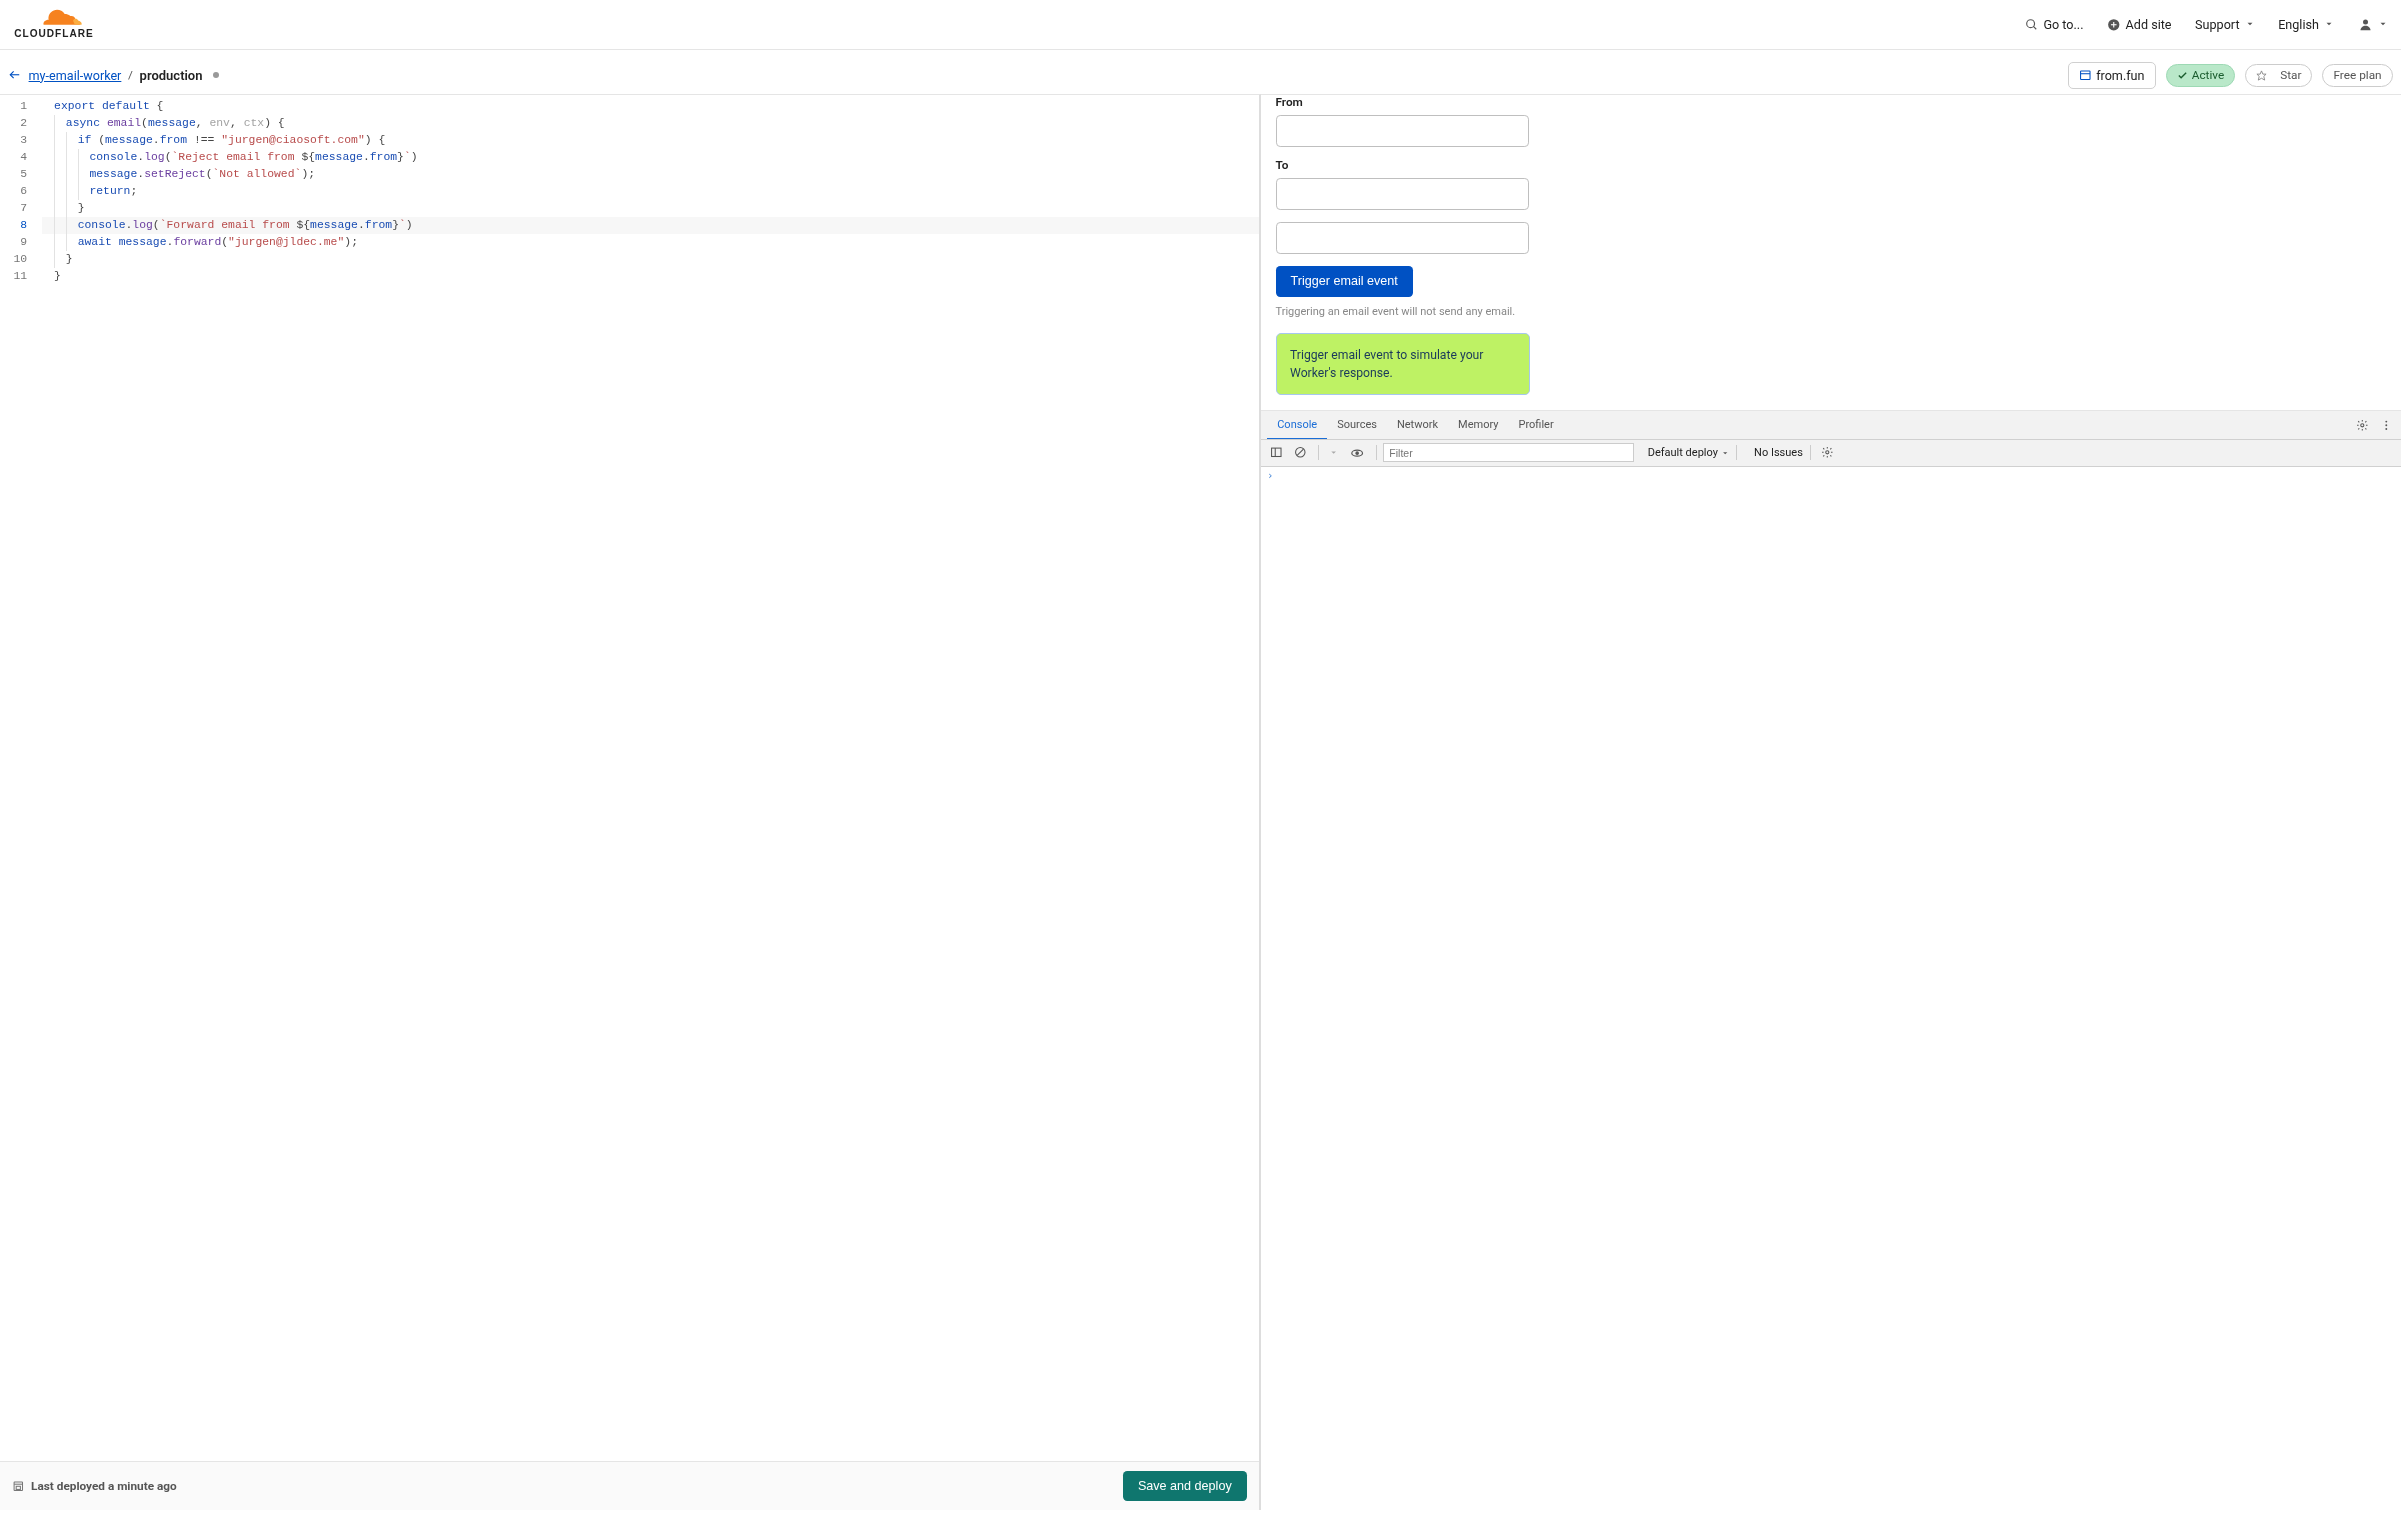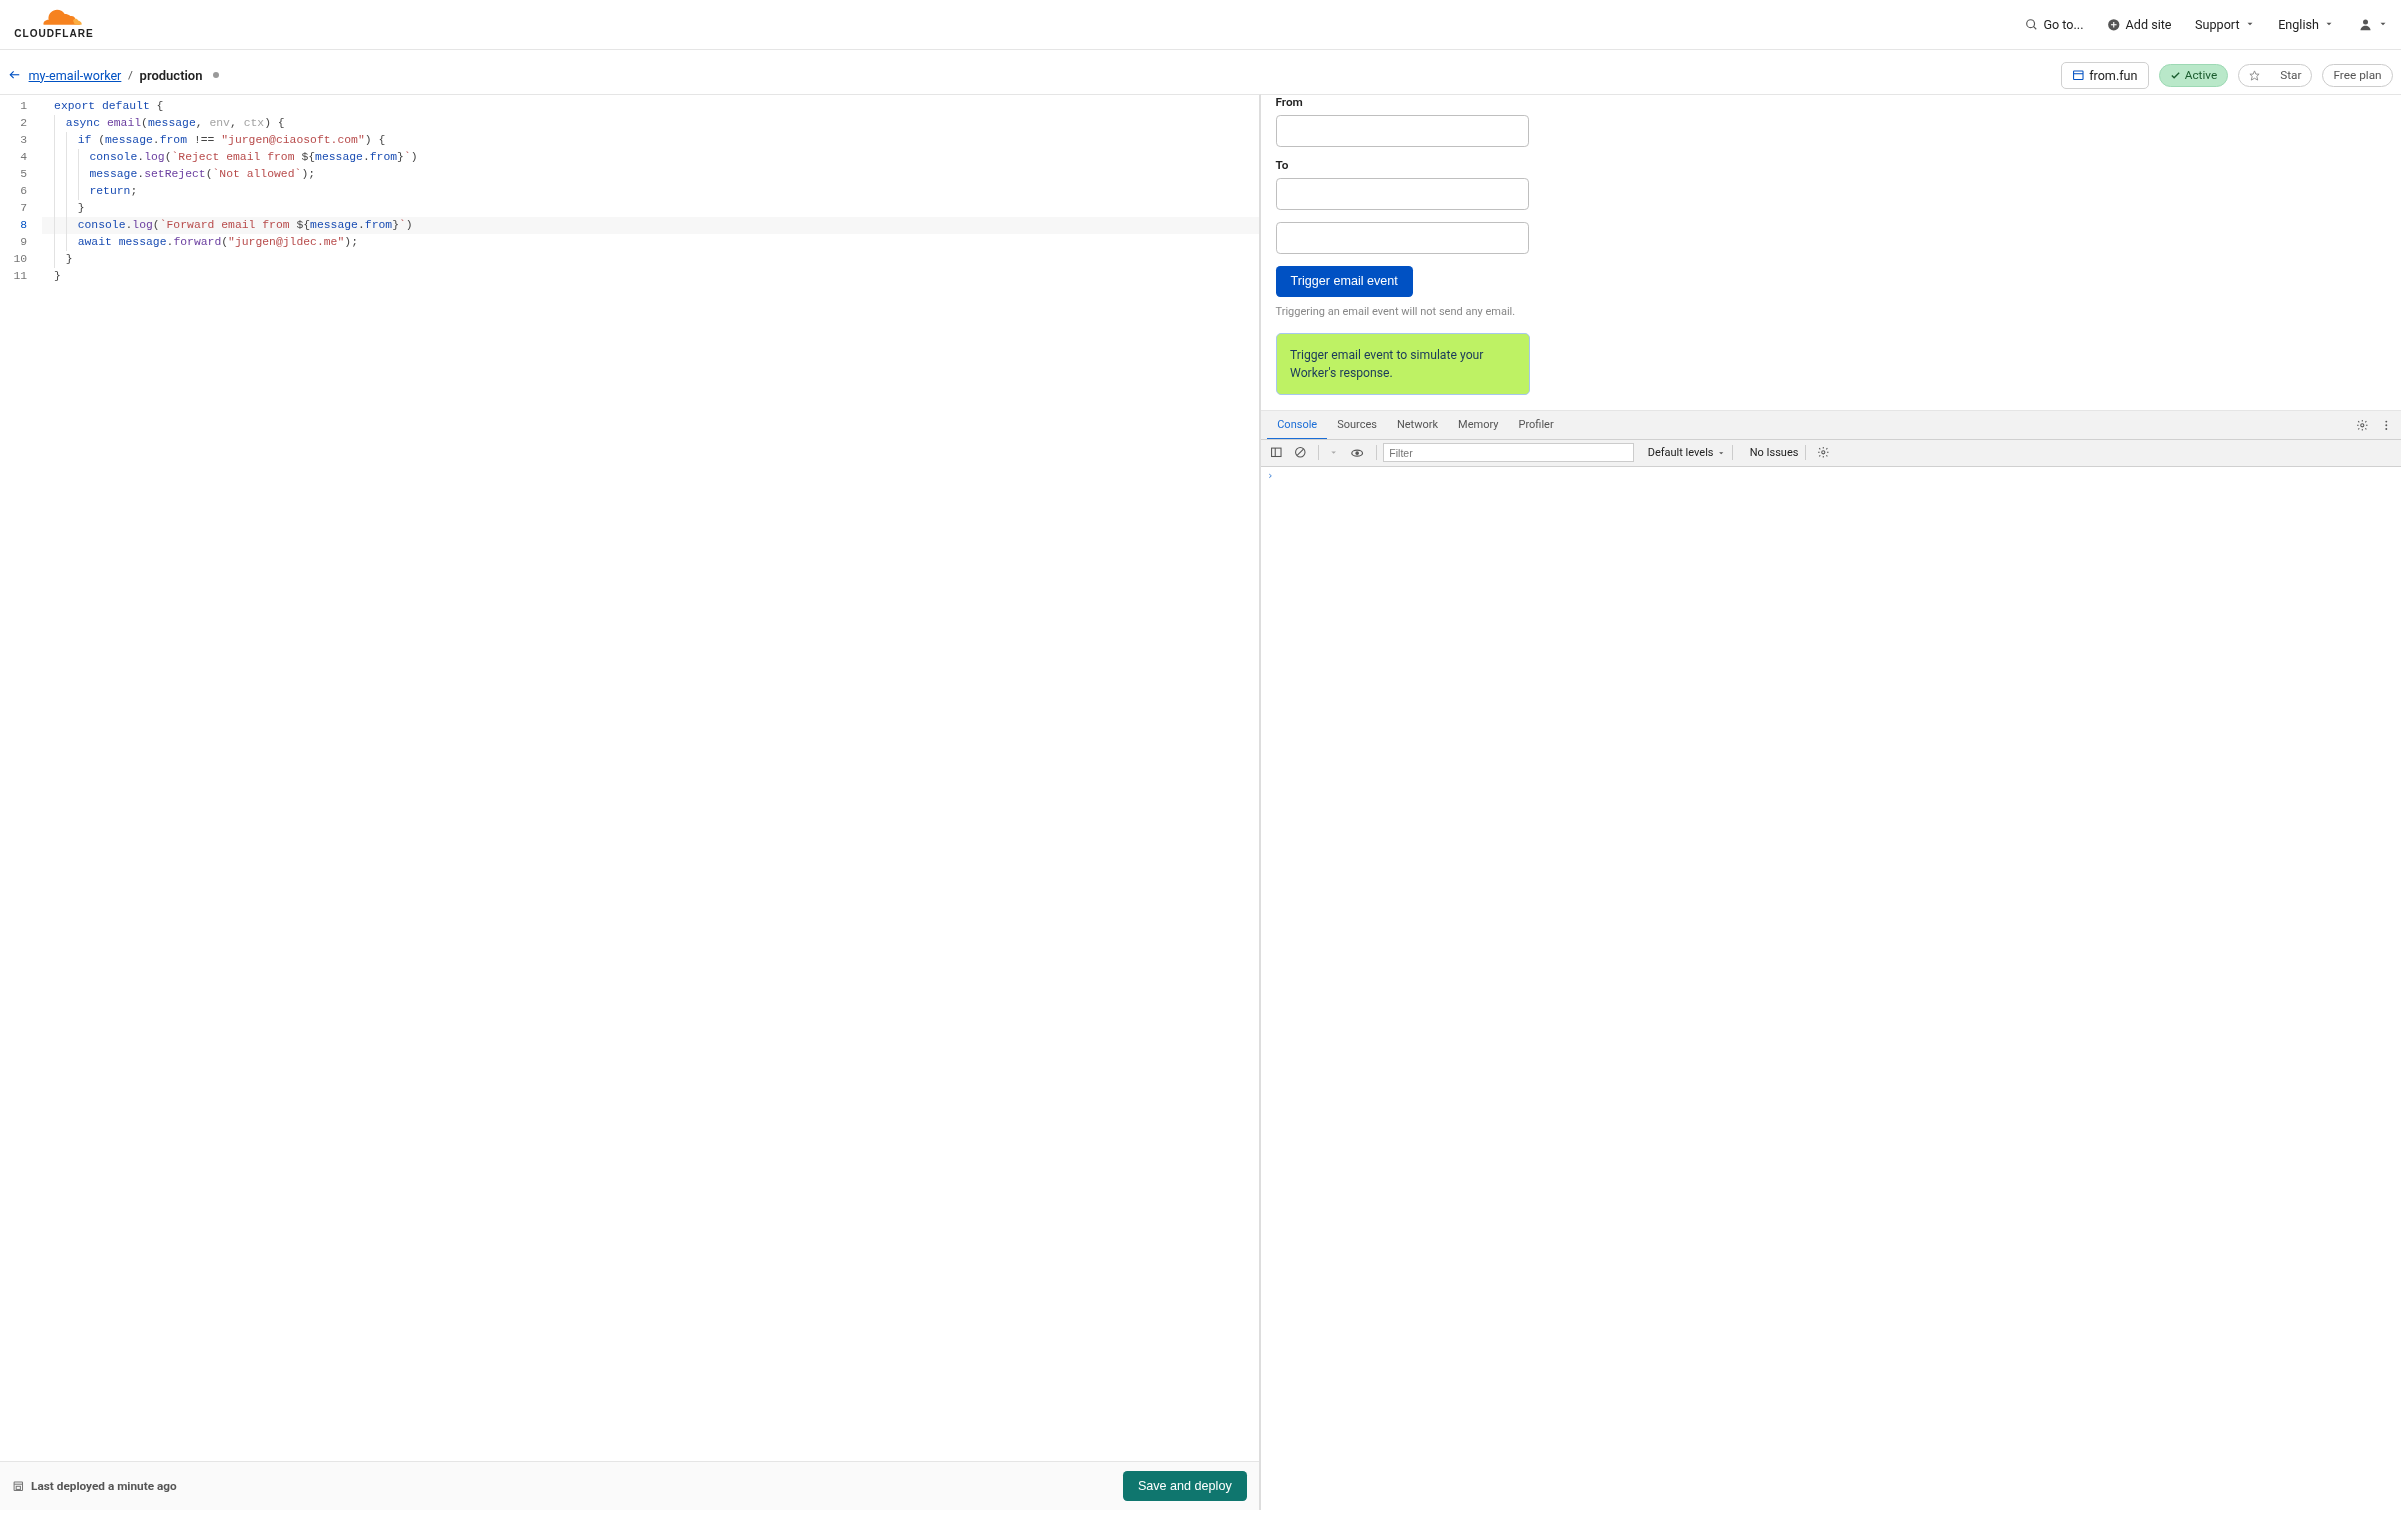--- a/index.html
+++ b/index.html
@@ -20,21 +20,21 @@
 .crumb-link { color: #0051c3; text-decoration: underline; cursor: pointer; font-size: 12.6px; }
 .crumb-sep { color: #555; }
 .crumb-current { font-weight: 600; font-size: 13px; }
 .dirty-dot { width: 6.7px; height: 6.7px; border-radius: 50%; background: #999; display: inline-block; margin-left: 3.4px; }
 
 .tab-chip { display: flex; align-items: center; gap: 5px; border: 0.8px solid #d0d0d0; border-radius: 5px; padding: 5px 10px; font-size: 12.6px; cursor: pointer; background: #fff; }
 .file-icon { color: #0051c3; }
 
 .status-chip { display: flex; align-items: center; gap: 4.2px; background: #b9e8c9; border-radius: 841px; padding: 3.4px 10px; font-size: 11.8px; color: #1a5c2e; border: 0.8px solid #9dd9b4; }
 .status-chip svg { color: #1a5c2e; }
-.outline-chip { display: flex; align-items: center; gap: 20px; border: 0.8px solid #ccc; border-radius: 841px; padding: 3.4px 10px; font-size: 11.8px; color: #555; cursor: pointer; }
+.outline-chip { display: flex; align-items: center; gap: 13px; border: 0.8px solid #ccc; border-radius: 841px; padding: 3.4px 10px; font-size: 11.8px; color: #555; cursor: pointer; }
 .plan-chip { font-size: 11.8px; color: #555; border: 0.8px solid #ccc; border-radius: 841px; padding: 3.4px 10px; }
 
 
 .split { display: flex; height: calc(100vh - 99px); }
 .pane-left { width: 52.5%; border-right: 2.5px solid #ddd; display: flex; flex-direction: column; position: relative; border-top: 0.8px solid #e5e5e5; }
 .pane-right { width: 47.5%; display: flex; flex-direction: column; border-top: 0.8px solid #e5e5e5; }
 
 
 .editor { flex: 1; display: flex; font-family: Menlo, Monaco, "Courier New", monospace; font-size: 11.4px; line-height: 17px; overflow: auto; background: #fff; }
 .gutter { text-align: right; color: #777; padding: 3.4px 6.7px 3.4px 13.5px; user-select: none; flex-shrink: 0; }
@@ -266,21 +266,21 @@
         </span>
         <span class="dev-tool-icon">
           <svg width="14.3" height="14.3" viewBox="0 0 24 24" fill="none" stroke="#555" stroke-width="2">
               <ellipse cx="12" cy="12" rx="9" ry="5"></ellipse>
               <circle cx="12" cy="12" r="2" fill="#555"></circle>
             </svg>
         </span>
         <span class="vsep"></span>
         <input class="dev-filter-input" placeholder="Filter" style="">
         <div class="dev-levels">
-          <span>Default levels</span>
+          <span>Default deploy</span>
           <svg width="8.4" height="8.4" viewBox="0 0 24 24" fill="#555">
               <path d="M6 9l6 6 6-6z"></path>
             </svg>
         </div>
         <span class="vsep"></span>
         <div class="dev-issues">No Issues</div>
         <span class="vsep"></span>
         <span class="dev-tool-icon">
           <svg width="12.6" height="12.6" viewBox="0 0 24 24" fill="none" stroke="#555" stroke-width="2">
               <circle cx="12" cy="12" r="3"></circle>

